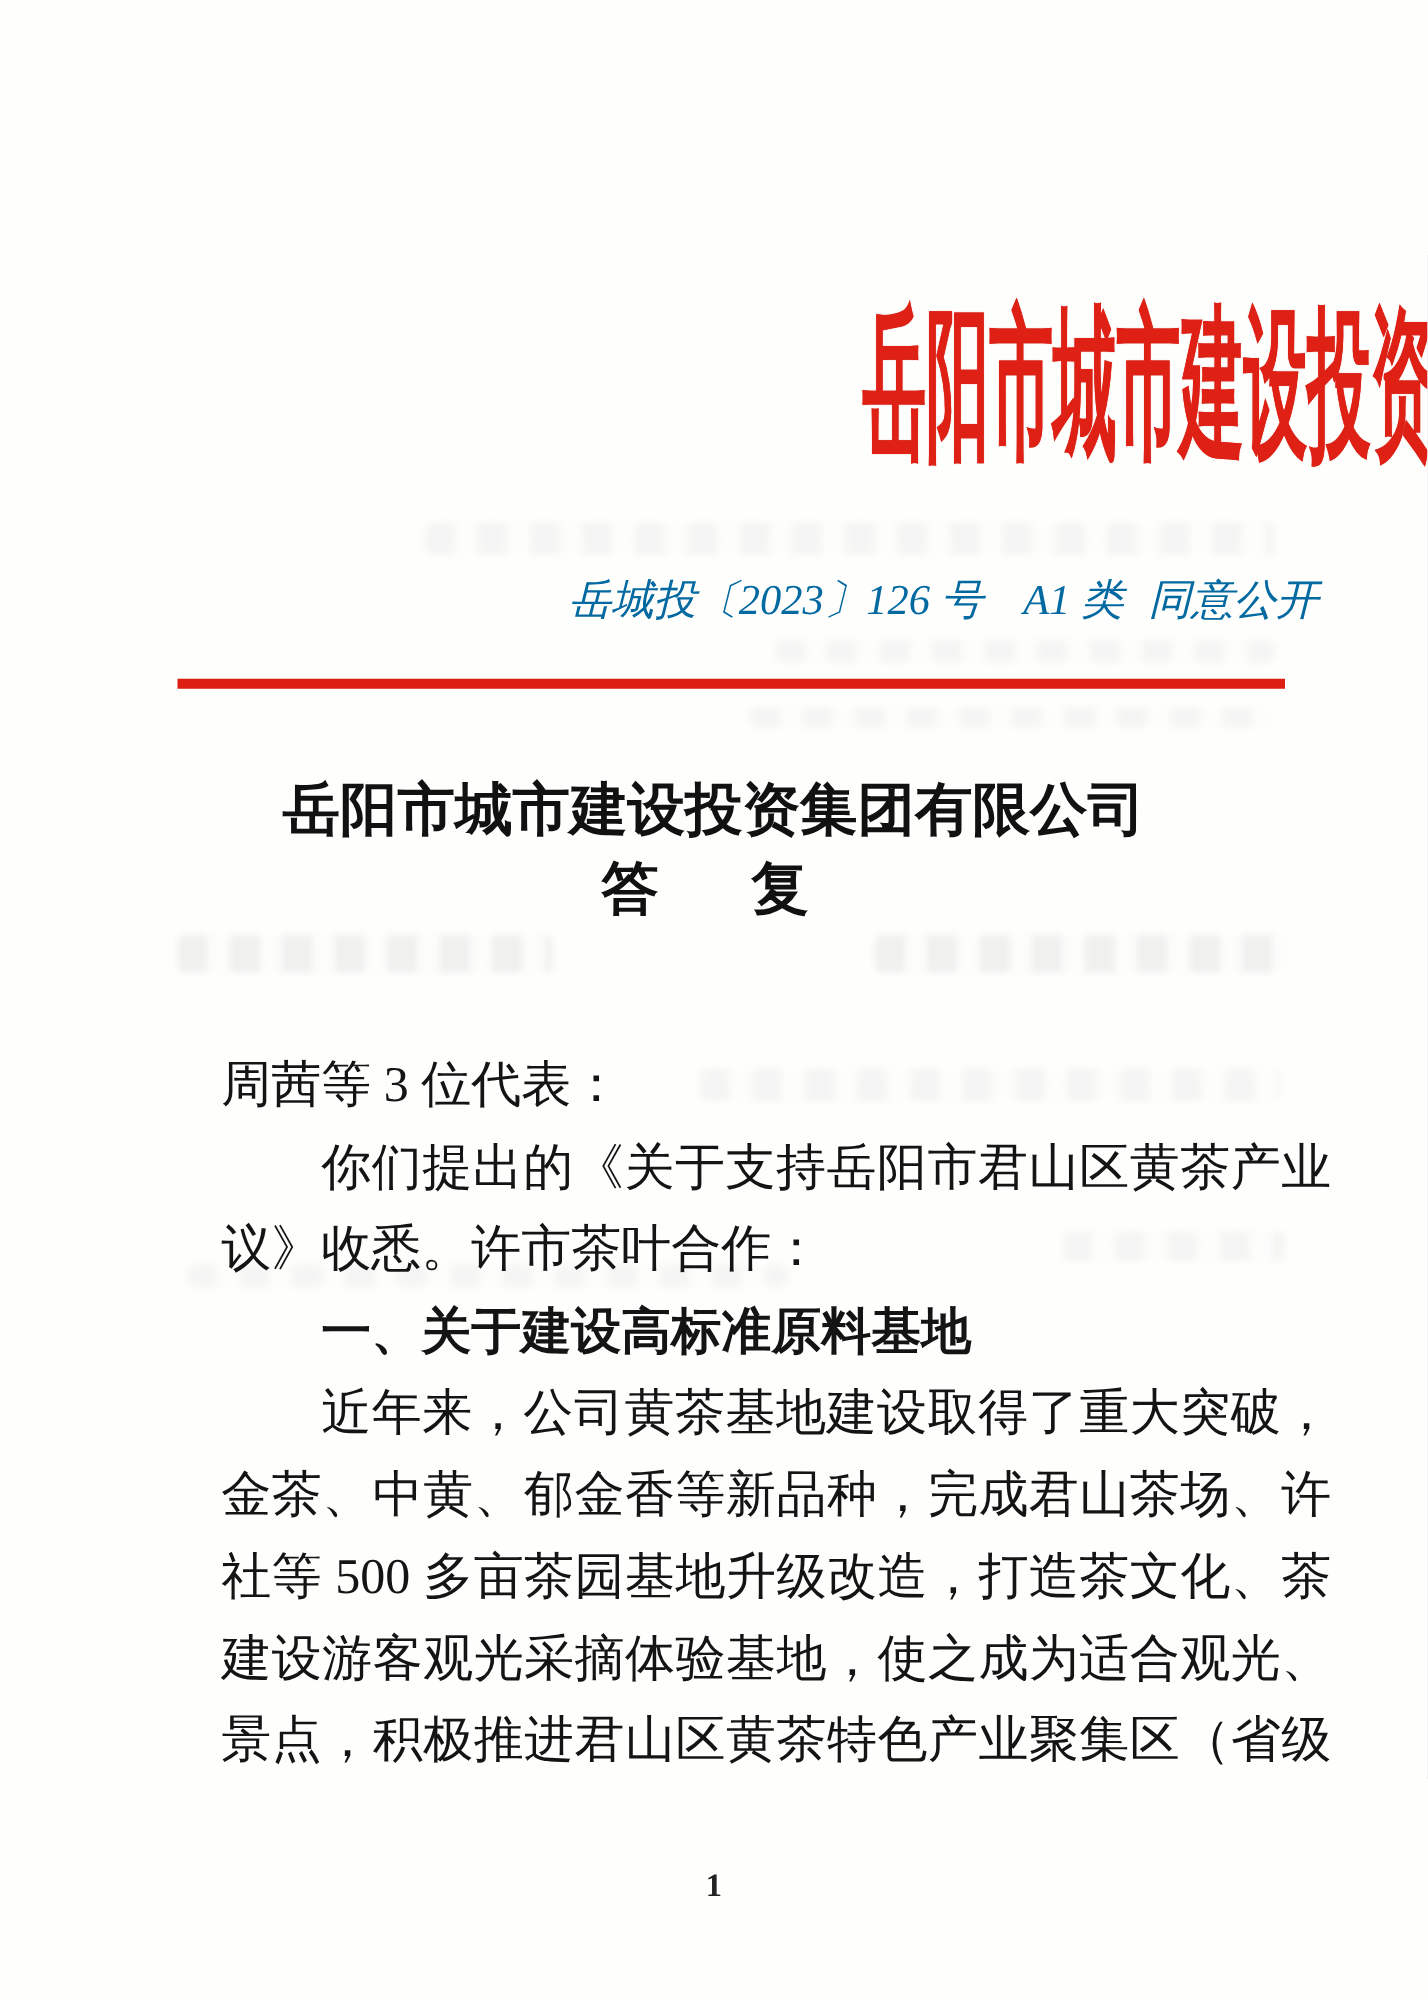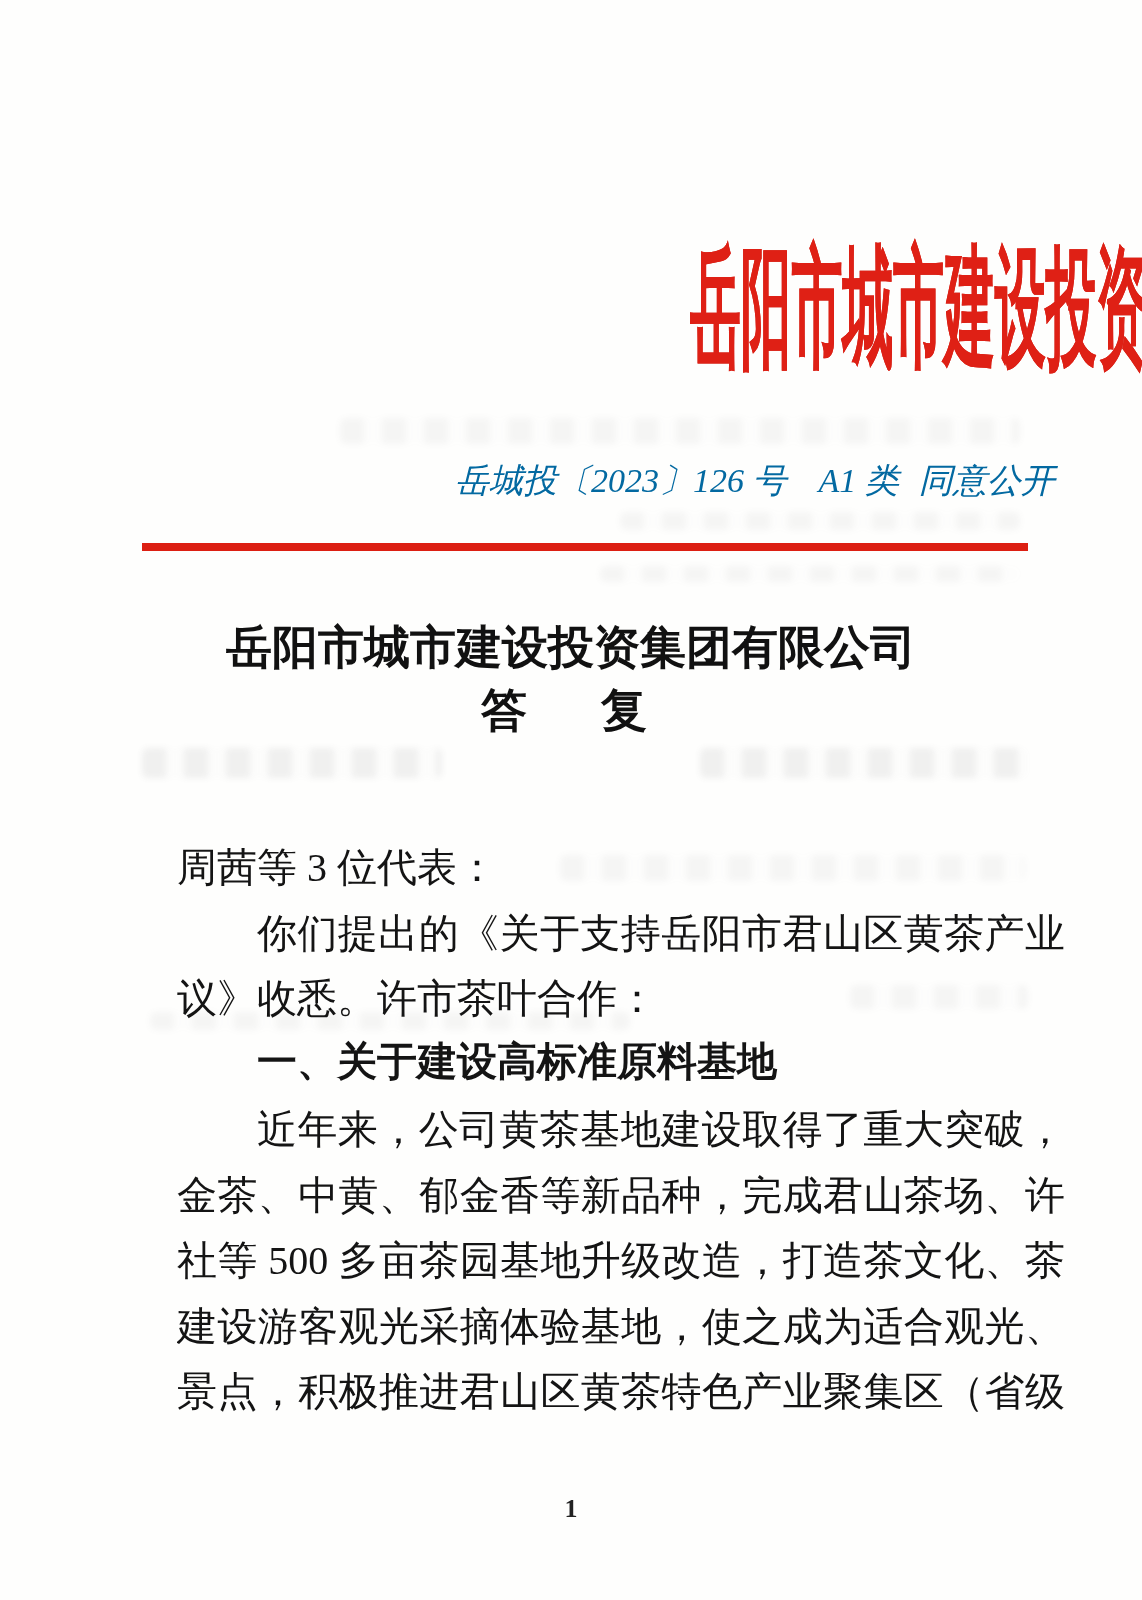--- a/index.html
+++ b/index.html
@@ -64,21 +64,21 @@
     position:absolute; top:835px; left:141px;
     width:888px;
     font-size:40px; line-height:65.5px;
     color:#141414;
     margin-left:36px;
   }
   .line { height:65.5px; overflow:hidden; }
   .j { text-align:justify; text-align-last:justify; }
   .indent { text-indent:80px; }
   .heading {
-    font-family:Liberation Mono, monospace;
+    font-family:Liberation Serif, serif;
     font-weight:bold;
   }
 
   
   .page-num {
     position:absolute; top:1494px; left:0; width:1142px;
     text-align:center;
     font-size:26px; font-weight:bold;
     color:#222;
   }

